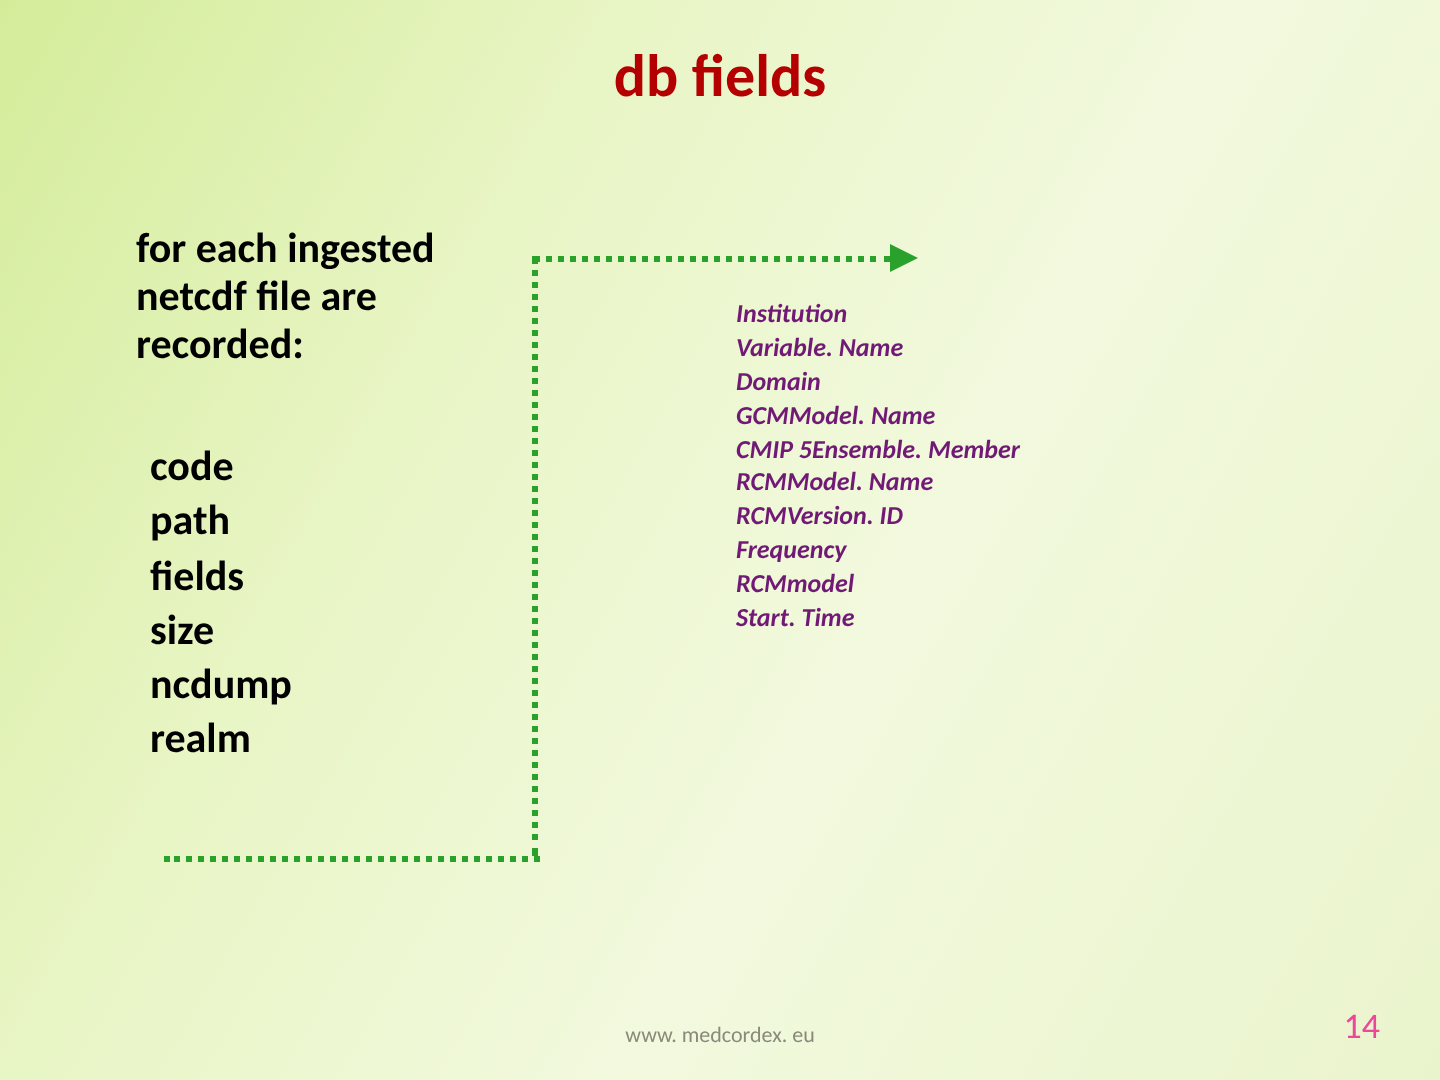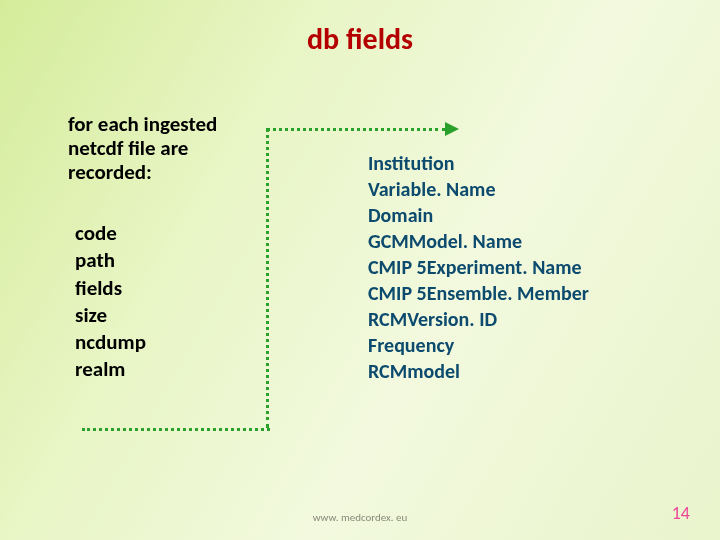--- a/index.html
+++ b/index.html
@@ -40,24 +40,25 @@
     left: 75px;
     font-size: 21px;
     font-weight: 600;
     color: #000;
     line-height: 1.3;
   }
   .right-list {
     position: absolute;
     top: 150px;
     left: 368px;
-    font-size: 20px;
+    font-size: 13px;
     font-weight: 600;
-    color: #0c4a6e;
+    color: #701a75;
     line-height: 1.3;
+    font-style: italic;
   }
   .footer-url {
     position: absolute;
     bottom: 16px;
     left: 0;
     width: 720px;
     text-align: center;
     font-size: 11px;
     color: #8a8a7a;
   }
@@ -113,25 +114,26 @@
   <div>size</div>
   <div>ncdump</div>
   <div>realm</div>
 </div>
 
 <div class="right-list">
   <div>Institution</div>
   <div>Variable. Name</div>
   <div>Domain</div>
   <div>GCMModel. Name</div>
-  <div>CMIP 5Experiment. Name</div>
   <div>CMIP 5Ensemble. Member</div>
+  <div>RCMModel. Name</div>
   <div>RCMVersion. ID</div>
   <div>Frequency</div>
   <div>RCMmodel</div>
+  <div>Start. Time</div>
 </div>
 
 <div class="dotted-h-top"></div>
 <div class="arrowhead"></div>
 <div class="dotted-v"></div>
 <div class="dotted-h-bot"></div>
 
 <div class="footer-url">www. medcordex. eu</div>
 <div class="page-num">14</div>
 

